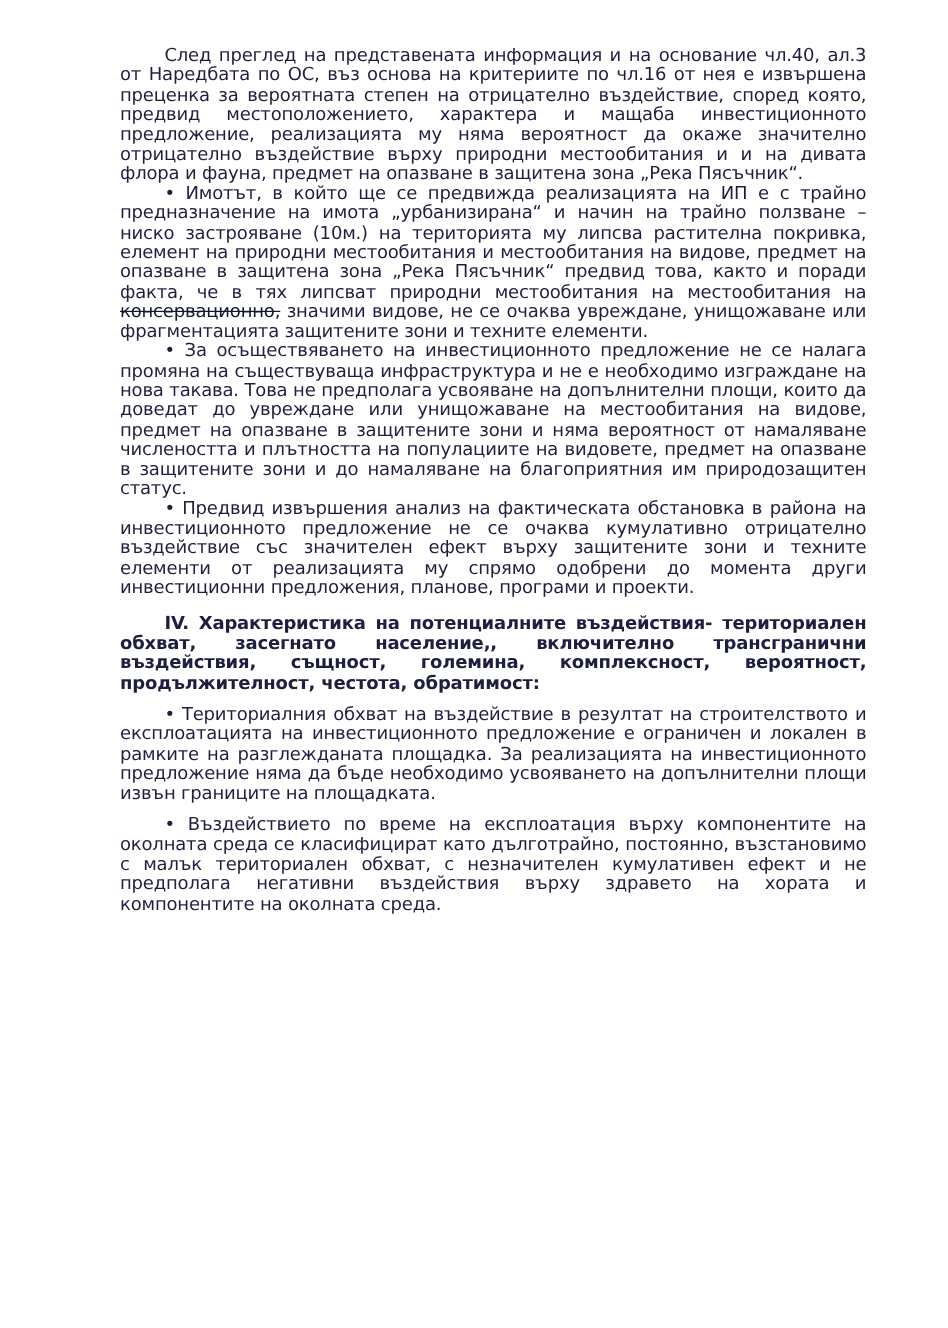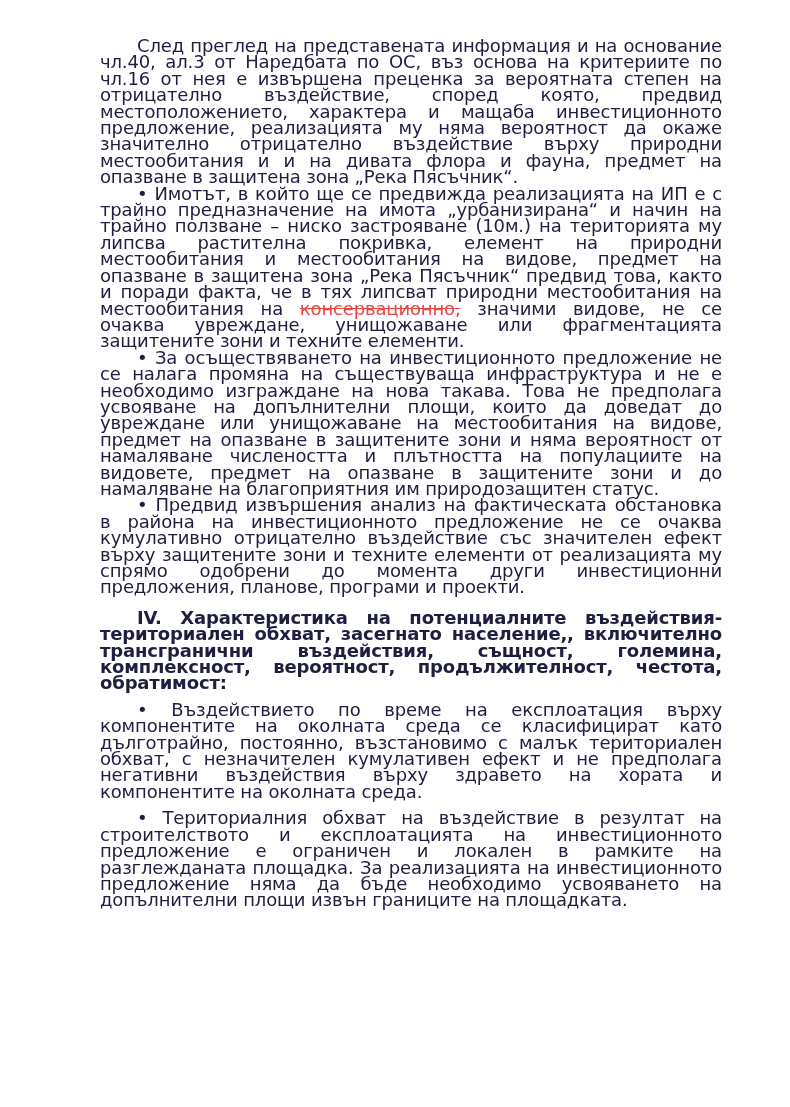--- a/index.html
+++ b/index.html
@@ -14,50 +14,50 @@
     background: #ffffff;
     overflow: hidden;
     font-family: "DejaVu Sans", "Liberation Sans", sans-serif;
   }
   .content {
     position: absolute;
     left: 100px;
     top: 38px;
     width: 622px;
     color: #1e1e40;
-    font-size: 18px;
+    font-size: 15px;
     line-height: 16.4px;
     letter-spacing: -0.15px;
     text-align: justify;
   }
   .content p {
     margin: 0;
     text-indent: 37px;
   }
   .heading {
     font-weight: 700;
   }
   .sp-none   { margin-top: 0; }
   .sp-small  { margin-top: 10px !important; }
   .sp-medium { margin-top: 14px !important; }
   .sp-large  { margin-top: 28px !important; }
   .deleted {
-    color: #ef4444;
+    color: #0f172a;
     text-decoration: line-through;
   }
   .bullet-glyph {
     display: inline;
   }
 </style>
 </head>
 <body>
 
 <div class="page">
   <div class="content" id="doc-content">
       <p class="body sp-none"><span>След преглед на представената информация и на основание чл.40, ал.3 от Наредбата по ОС, въз основа на критериите по чл.16 от нея е извършена преценка за вероятната степен на отрицателно въздействие, според която, предвид местоположението, характера и мащаба инвестиционното предложение, реализацията му няма вероятност да окаже значително отрицателно въздействие върху природни местообитания и и на дивата флора и фауна, предмет на опазване в защитена зона „Река Пясъчник“.</span></p>
       <p class="bullet sp-none"><span class="bullet-glyph">• </span><span>Имотът, в който ще се предвижда реализацията на ИП е с трайно предназначение на имота „урбанизирана“ и начин на трайно ползване – ниско застрояване (10м.) на територията му липсва растителна покривка, елемент на природни местообитания и местообитания на видове, предмет на опазване в защитена зона „Река Пясъчник“ предвид това, както и поради факта, че в тях липсват природни местообитания на местообитания на </span><span class="deleted">консервационно,</span><span> значими видове, не се очаква увреждане, унищожаване или фрагментацията защитените зони и техните елементи.</span></p>
       <p class="bullet sp-none"><span class="bullet-glyph">• </span><span>За осъществяването на инвестиционното предложение не се налага промяна на съществуваща инфраструктура и не е необходимо изграждане на нова такава. Това не предполага усвояване на допълнителни площи, които да доведат до увреждане или унищожаване на местообитания на видове, предмет на опазване в защитените зони и няма вероятност от намаляване числеността и плътността на популациите на видовете, предмет на опазване в защитените зони и до намаляване на благоприятния им природозащитен статус.</span></p>
       <p class="bullet sp-none"><span class="bullet-glyph">• </span><span>Предвид извършения анализ на фактическата обстановка в района на инвестиционното предложение не се очаква кумулативно отрицателно въздействие със значителен ефект върху защитените зони и техните елементи от реализацията му спрямо одобрени до момента други инвестиционни предложения, планове, програми и проекти.</span></p>
       <p class="heading sp-medium"><span>IV. Характеристика на потенциалните въздействия- териториален обхват, засегнато население,, включително трансгранични въздействия, същност, големина, комплексност, вероятност, продължителност, честота, обратимост:</span></p>
+      <p class="bullet sp-small"><span class="bullet-glyph">• </span><span>Териториалния обхват на въздействие в резултат на строителството и експлоатацията на инвестиционното предложение е ограничен и локален в рамките на разглежданата площадка. За реализацията на инвестиционното предложение няма да бъде необходимо усвояването на допълнителни площи извън границите на площадката.</span></p>
       <p class="bullet sp-small"><span class="bullet-glyph">• </span><span>Въздействието по време на експлоатация върху компонентите на околната среда се класифицират като дълготрайно, постоянно, възстановимо с малък териториален обхват, с незначителен кумулативен ефект и не предполага негативни въздействия върху здравето на хората и компонентите на околната среда.</span></p>
-      <p class="bullet sp-small"><span class="bullet-glyph">• </span><span>Териториалния обхват на въздействие в резултат на строителството и експлоатацията на инвестиционното предложение е ограничен и локален в рамките на разглежданата площадка. За реализацията на инвестиционното предложение няма да бъде необходимо усвояването на допълнителни площи извън границите на площадката.</span></p>
     </div>
 </div>
 
 </body></html>

